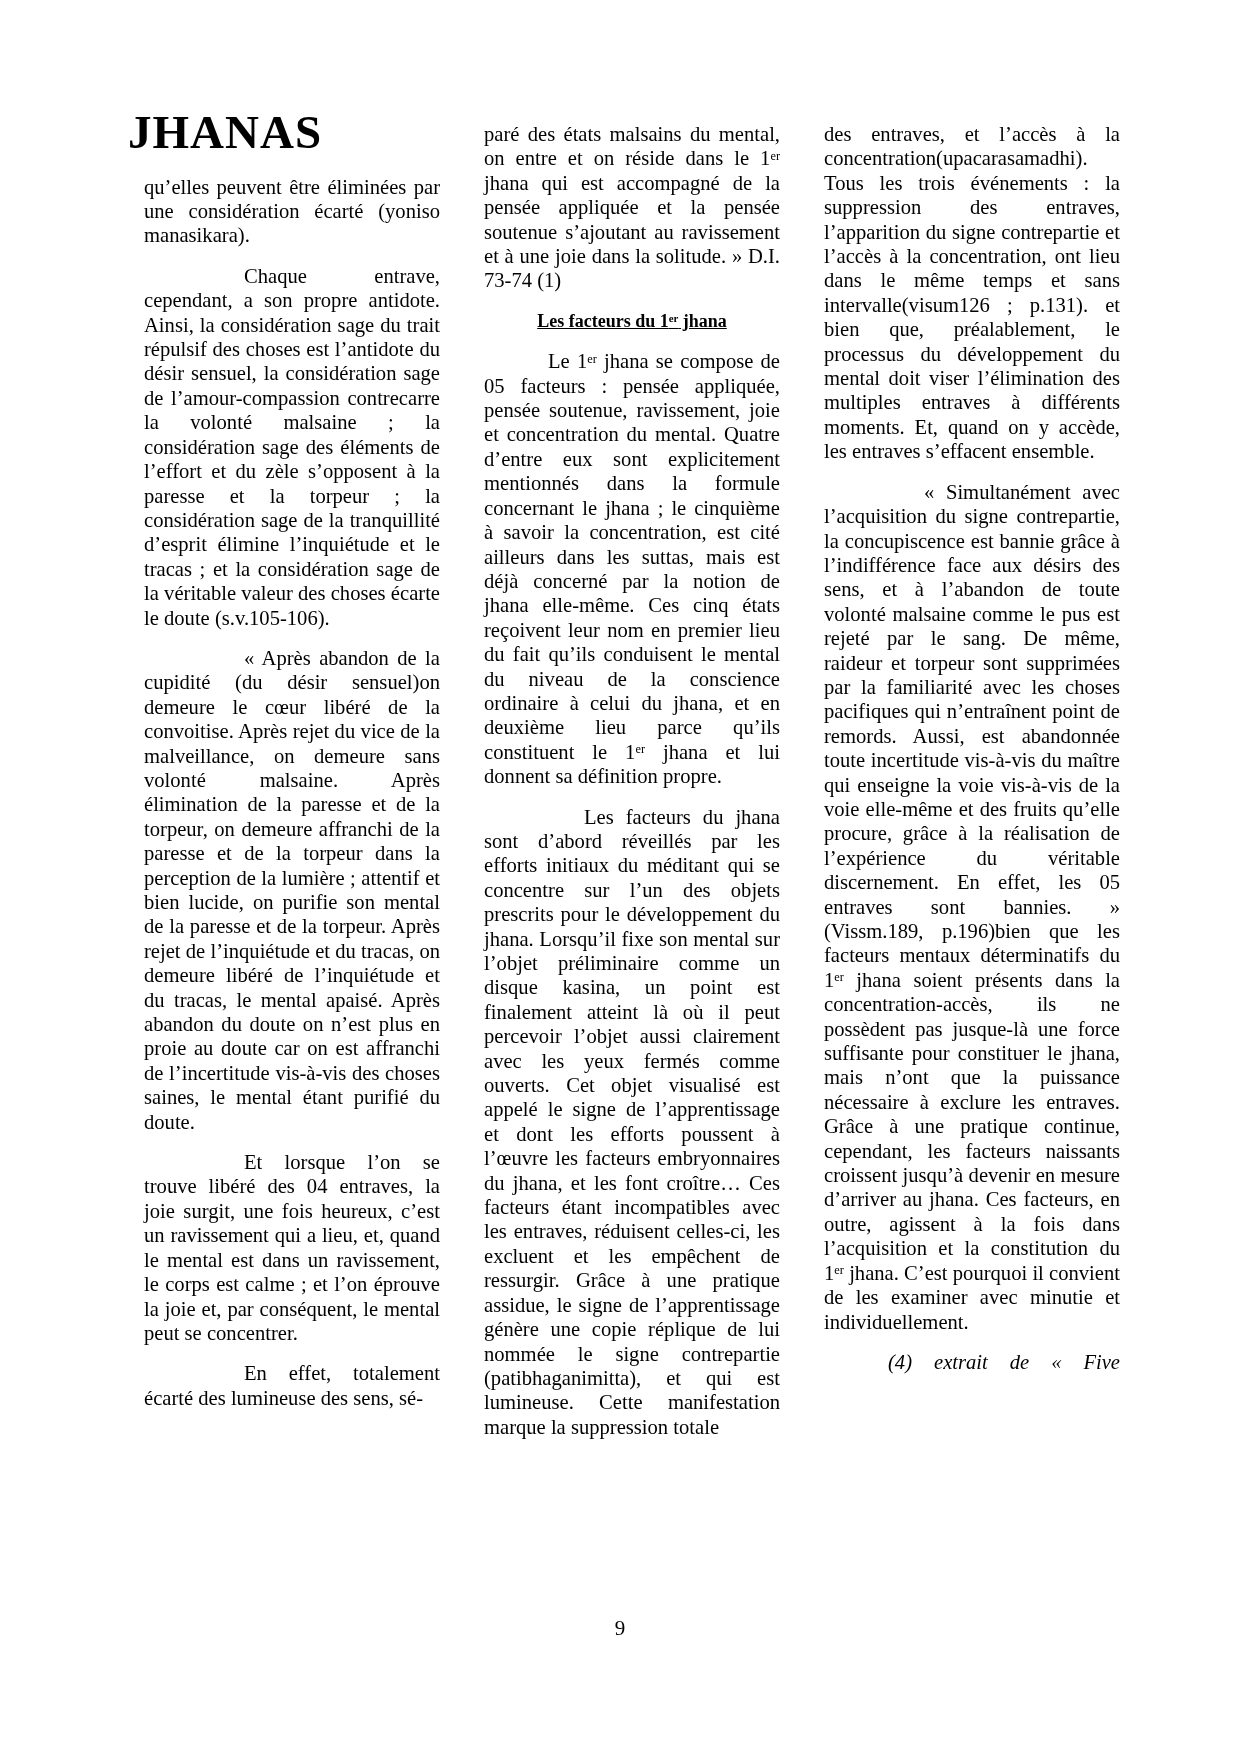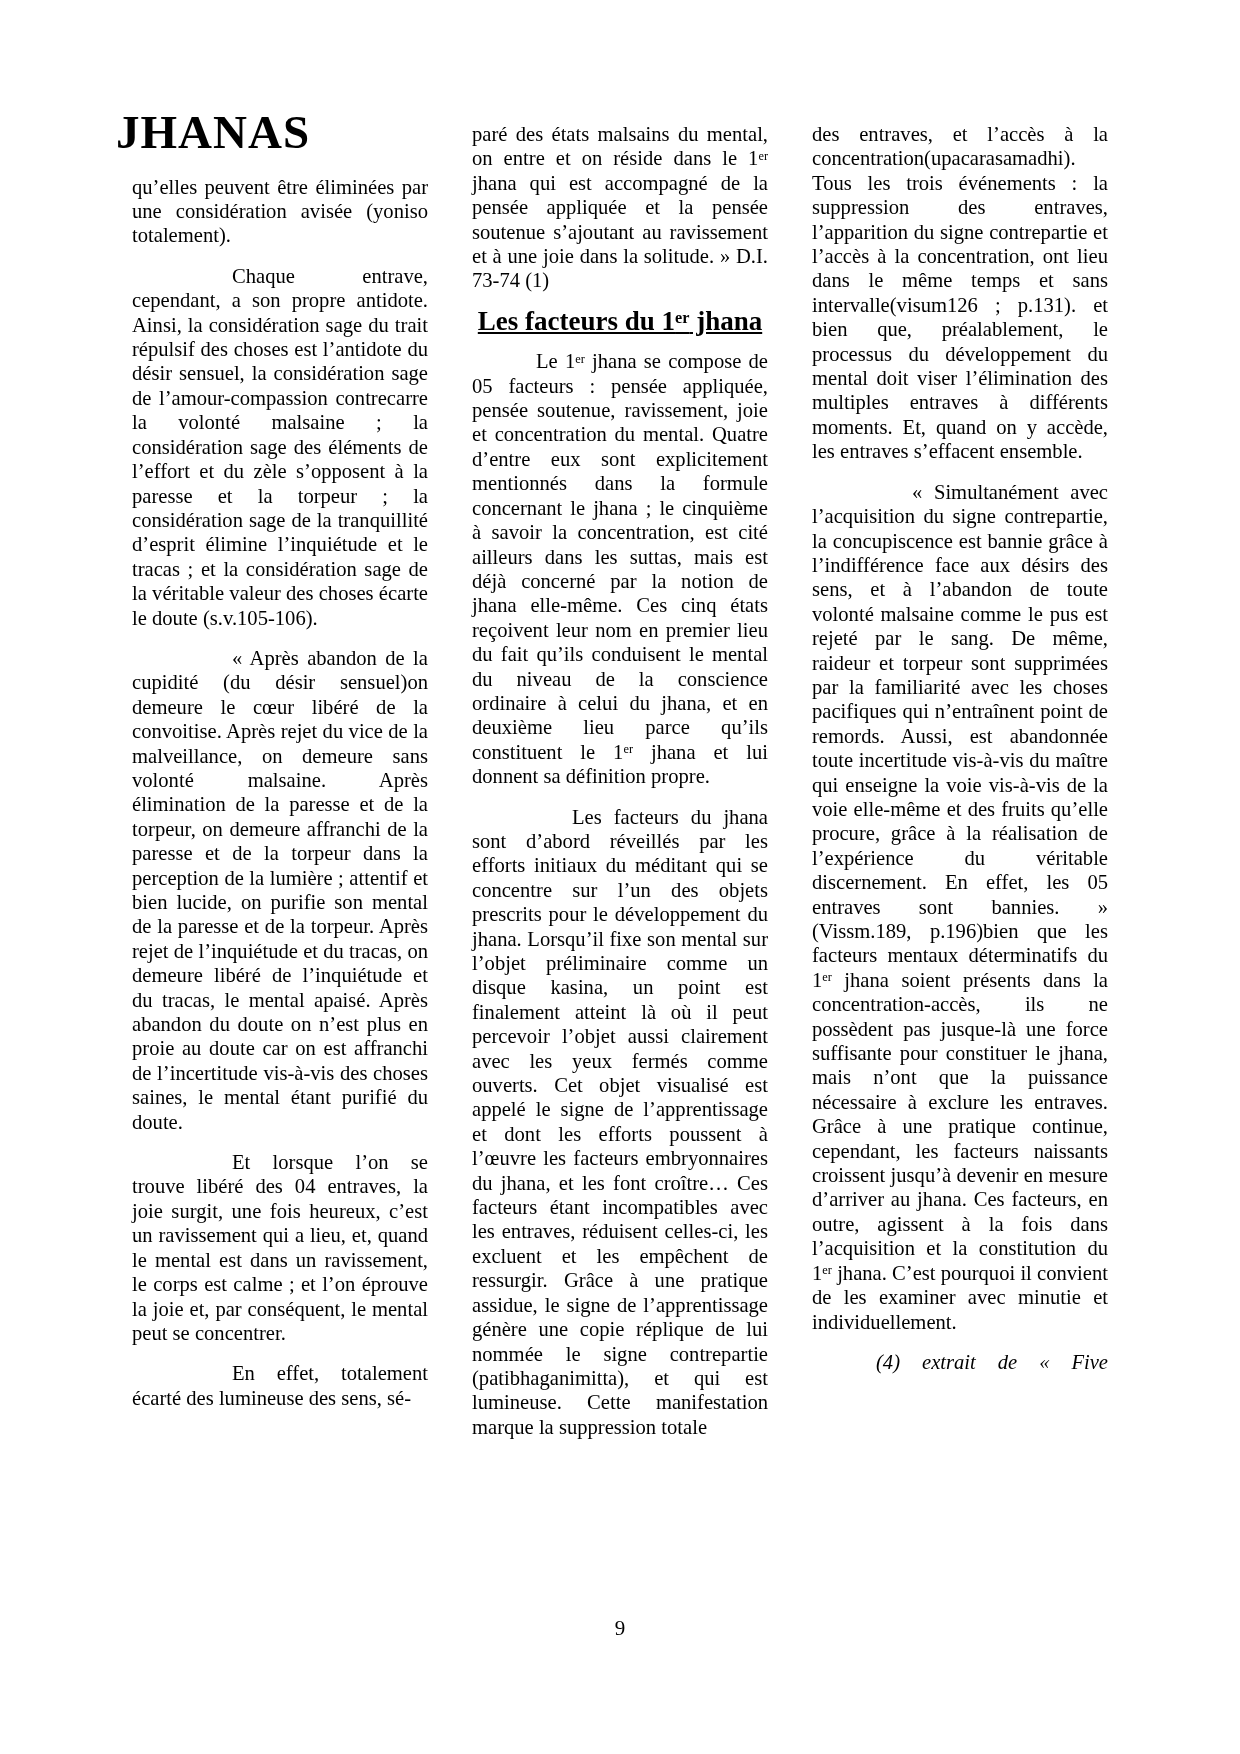--- a/index.html
+++ b/index.html
@@ -11,21 +11,21 @@
     position: relative;
     width: 1240px;
     height: 1754px;
     background: #ffffff;
     color: #000000;
     font-family: "Liberation Serif", "DejaVu Serif", serif;
     overflow: hidden;
   }
   .columns {
     position: absolute;
-    left: 116px;
+    left: 128px;
     top: 106px;
     width: 1010px;
     display: flex;
     gap: 12px;
   }
   .column {
     flex: 0 0 328px;
     width: 328px;
     font-size: 20.6px;
     line-height: 24.4px;
@@ -36,21 +36,21 @@
   .doc-title {
     font-size: 47px;
     font-weight: bold;
     line-height: 1.12;
     margin: 0 0 14px 0;
     letter-spacing: 1px;
     text-align: left;
     text-indent: 0;
   }
   .sec-heading {
-    font-size: 27px;
+    font-size: 18px;
     font-weight: bold;
     text-decoration: underline;
     text-align: center;
     margin: 8px;
   }
   .para {
     margin: 16px;
     text-align: justify;
   }
   .ind-tab  { text-indent: 100px; }
@@ -74,21 +74,21 @@
     font-size: 21px;
   }
 </style>
 </head>
 <body>
 
 <div class="page">
   <div class="columns">
     <div class="column">
         <h1 class="doc-title ind-none">JHANAS</h1>
-        <p class="para ind-none">qu’elles peuvent être éliminées par une considération avisée (yoniso totalement).</p>
+        <p class="para ind-none">qu’elles peuvent être éliminées par une considération écarté (yoniso manasikara).</p>
         <p class="para ind-tab">Chaque entrave, cependant, a son propre antidote. Ainsi, la considération sage du trait répulsif des choses est l’antidote du désir sensuel, la considération sage de l’amour-compassion contrecarre la volonté malsaine ; la considération sage des éléments de l’effort et du zèle s’opposent à la paresse et la torpeur ; la considération sage de la tranquillité d’esprit élimine l’inquiétude et le tracas ; et la considération sage de la véritable valeur des choses écarte le doute (s.v.105-106).</p>
         <p class="para ind-tab">« Après abandon de la cupidité (du désir sensuel)on demeure le cœur libéré de la convoitise. Après rejet du vice de la malveillance, on demeure sans volonté malsaine. Après élimination de la paresse et de la torpeur, on demeure affranchi de la paresse et de la torpeur dans la perception de la lumière ; attentif et bien lucide, on purifie son mental de la paresse et de la torpeur. Après rejet de l’inquiétude et du tracas, on demeure libéré de l’inquiétude et du tracas, le mental apaisé. Après abandon du doute on n’est plus en proie au doute car on est affranchi de l’incertitude vis-à-vis des choses saines, le mental étant purifié du doute.</p>
         <p class="para ind-tab">Et lorsque l’on se trouve libéré des 04 entraves, la joie surgit, une fois heureux, c’est un ravissement qui a lieu, et, quand le mental est dans un ravissement, le corps est calme ; et l’on éprouve la joie et, par conséquent, le mental peut se concentrer.</p>
         <p class="para ind-tab">En effet, totalement écarté des lumineuse des sens, sé-</p>
       </div>
     <div class="column">
         <p class="para ind-none">paré des états malsains du mental, on entre et on réside dans le 1<span class="sup">er</span> jhana qui est accompagné de la pensée appliquée et la pensée soutenue s’ajoutant au ravissement et à une joie dans la solitude. » D.I. 73-74 (1)</p>
         <h2 class="sec-heading ind-none">Les facteurs du 1<span class="sup">er</span> jhana</h2>
         <p class="para ind-half">Le 1<span class="sup">er</span> jhana <span class="b">se</span> compose de 05 facteurs : pensée appliquée, pensée soutenue, ravissement, joie et concentration du mental. Quatre d’entre eux sont explicitement mentionnés dans la formule concernant le jhana ; le cinquième à savoir la concentration, est cité ailleurs dans les suttas, mais est déjà concerné par la notion de jhana elle-même. Ces cinq états reçoivent leur nom en premier lieu du fait qu’ils conduisent le mental du niveau de la conscience ordinaire à celui du jhana, et en deuxième lieu parce qu’ils constituent le 1<span class="sup">er</span> jhana et lui donnent sa définition propre.</p>
         <p class="para ind-tab">Les facteurs du jhana sont d’abord réveillés par les efforts initiaux du méditant qui se concentre sur l’un des objets prescrits pour le développement du jhana. Lorsqu’il fixe son mental sur l’objet préliminaire comme un disque kasina, un point est finalement atteint là où il peut percevoir l’objet aussi clairement avec les yeux fermés comme ouverts. Cet objet visualisé est appelé le signe de l’apprentissage et dont les efforts poussent à l’œuvre les facteurs embryonnaires du jhana, et les font croître… Ces facteurs étant incompatibles avec les entraves, réduisent celles-ci, les excluent et les empêchent de ressurgir. Grâce à une pratique assidue, le signe de l’apprentissage génère une copie réplique de lui nommée le signe contrepartie (patibhaganimitta), et qui est lumineuse. Cette manifestation marque la suppression totale</p>

